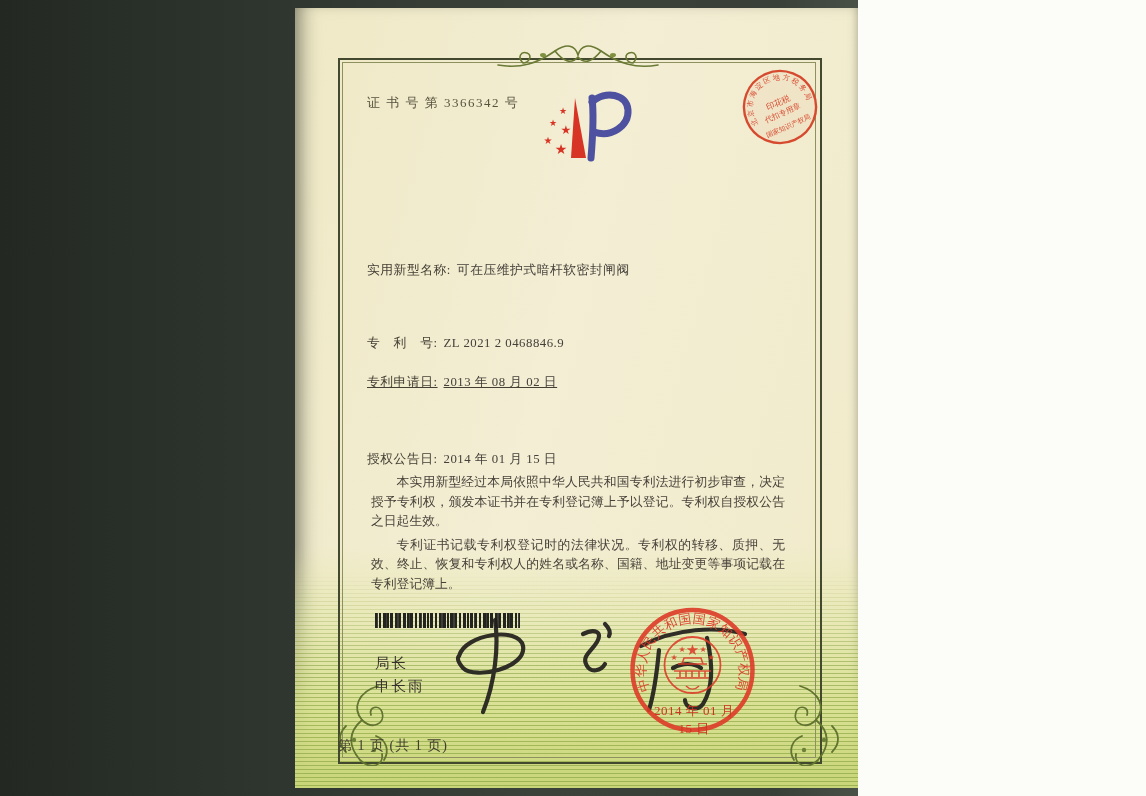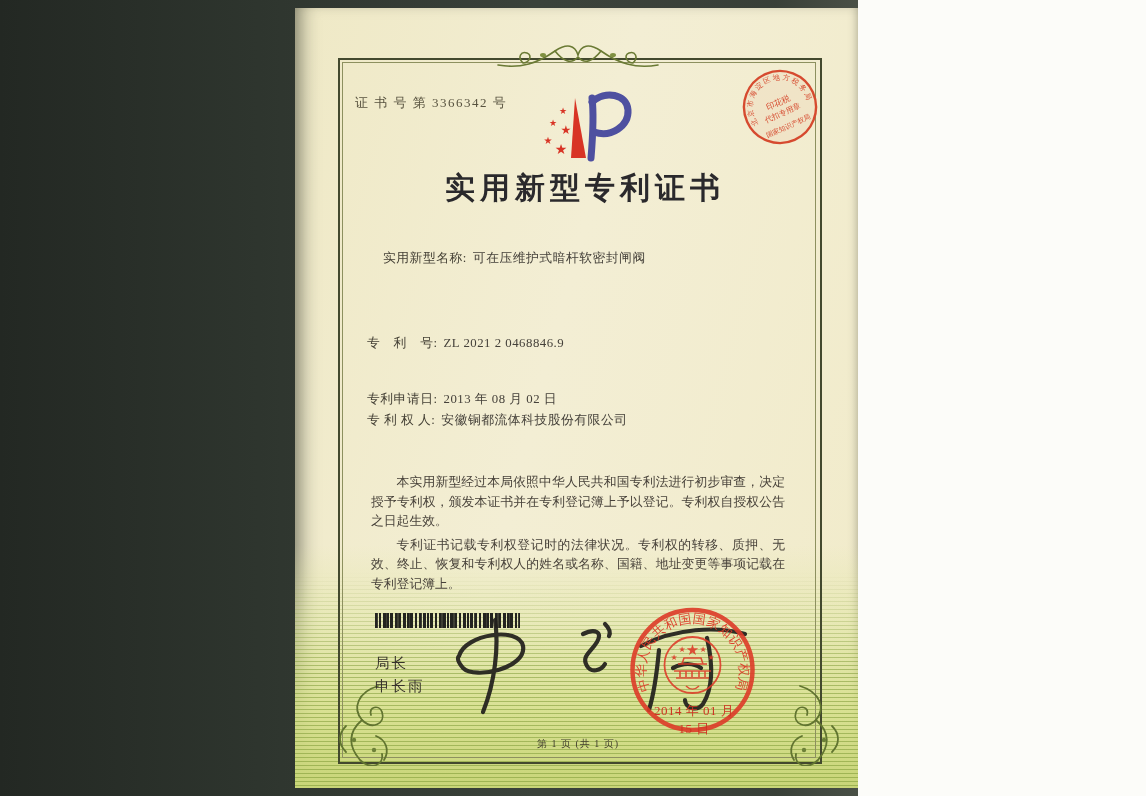--- a/index.html
+++ b/index.html
@@ -16,37 +16,37 @@
     background:linear-gradient(to bottom,rgba(226,232,168,0) 0%,rgba(222,229,158,0.5) 32%,rgba(213,223,138,0.88) 68%,rgba(200,213,120,1) 100%);}
   .band-lines{position:absolute;left:0;top:28px;right:0;bottom:0;
     background:repeating-linear-gradient(180deg,rgba(116,146,44,0.5) 0 1px,rgba(116,146,44,0) 1px 4px);
     -webkit-mask-image:linear-gradient(to bottom,transparent 0%,#000 45%);
     mask-image:linear-gradient(to bottom,transparent 0%,#000 45%);}
   
   .frame{position:absolute;left:43px;top:50px;width:480px;height:702px;border:2px solid #43492e;z-index:2;}
   .frame-inner{position:absolute;left:47px;top:54px;width:472px;height:694px;border:1px solid #8d905f;z-index:2;}
   .ornament{position:absolute;z-index:3;}
   .txt{position:absolute;z-index:4;}
-  .cert-no{left:60px;top:86px;font-size:13px;letter-spacing:1.5px;color:#57523f;}
+  .cert-no{left:72px;top:86px;font-size:13px;letter-spacing:1.5px;color:#57523f;}
   .title{left:50px;top:160px;width:480px;text-align:center;font-size:30px;font-weight:bold;
     letter-spacing:5px;color:#2a292c;}
   .field{left:72px;width:440px;font-size:12.8px;color:#433f34;letter-spacing:0.5px;white-space:nowrap;}
   .fvalue{margin-left:6px;color:#45413a;}
   .body-block{left:72px;top:461px;width:422px;font-size:12.8px;line-height:19.5px;color:#48423a;
     text-align:justify;}
   .body-block p{margin:4px;text-indent:2em;}
   .barcode{left:80px;top:605px;width:145px;height:15px;z-index:4;position:absolute;
     background-image:
       repeating-linear-gradient(90deg,#23231f 0 2px,transparent 2px 4px),
       repeating-linear-gradient(90deg,#23231f 0 1px,transparent 1px 5px),
       repeating-linear-gradient(90deg,rgba(35,35,31,.85) 0 3px,transparent 3px 11px);}
   .officer{left:80px;top:644px;font-size:14.5px;color:#37332b;letter-spacing:2px;line-height:23px;font-family:Liberation Serif, serif;}
   .seal-date{left:351px;top:694px;width:96px;text-align:center;font-size:13px;color:#cf3524;
     letter-spacing:0.5px;z-index:6;}
-  .footer{left:43px;top:729px;width:480px;text-align:center;font-size:10px;color:#43402f;
+  .footer{left:43px;top:729px;width:480px;font-size:14px;color:#43402f;
     letter-spacing:1px;z-index:4;}
   svg text{font-family:"DejaVu Sans", sans-serif;}
   .sealsvg{position:absolute;z-index:5;}
   .mirror{transform:scaleX(-1);}
 </style>
 </head>
 <body>
 
 <div class="canvas">
   <div class="bg-dark"></div>
@@ -104,33 +104,32 @@
         <text x="7" y="56" font-size="10" fill="#d83425" text-anchor="middle">★</text>
         <text x="20" y="66" font-size="14" fill="#d83425" text-anchor="middle">★</text>
       </g>
       <polygon points="34,10 30,70 45,70" fill="#d83425"></polygon>
       <g stroke="#4e50a0" stroke-width="7" fill="none" stroke-linecap="round">
         <path d="M50,70 C52,46 53,26 51,10"></path>
         <path d="M51,14 C64,2 86,6 87,22 C88,38 70,50 53,44"></path>
       </g>
     </svg>
 
-    <div class="txt title">实用新型专利证书</div>
 
-    <div class="txt field" style="top:242px;margin-left:16px;">
+    <div class="txt field" style="top:254px;">
       <span>实用新型名称:</span><span class="fvalue">可在压维护式暗杆软密封闸阀</span>
     </div>
     <div class="txt field" style="top:327px;">
       <span>专　利　号:</span><span class="fvalue">ZL 2021 2 0468846.9</span>
     </div>
-    <div class="txt field" style="top:383px;">
+    <div class="txt field" style="top:366px;text-decoration:underline;">
       <span>专利申请日:</span><span class="fvalue">2013 年 08 月 02 日</span>
     </div>
-    <div class="txt field" style="top:404px;">
-      <span>专 利 权 人:</span><span class="fvalue">安徽铜都流体科技股份有限公司</span>
+    <div class="txt field" style="top:443px;">
+      <span>授权公告日:</span><span class="fvalue">2014 年 01 月 15 日</span>
     </div>
 
     <div class="txt body-block">
       <p>本实用新型经过本局依照中华人民共和国专利法进行初步审查，决定授予专利权，颁发本证书并在专利登记簿上予以登记。专利权自授权公告之日起生效。</p>
       <p>专利证书记载专利权登记时的法律状况。专利权的转移、质押、无效、终止、恢复和专利权人的姓名或名称、国籍、地址变更等事项记载在专利登记簿上。</p>
     </div>
 
     <div class="barcode"></div>
 
     <div class="txt officer">

